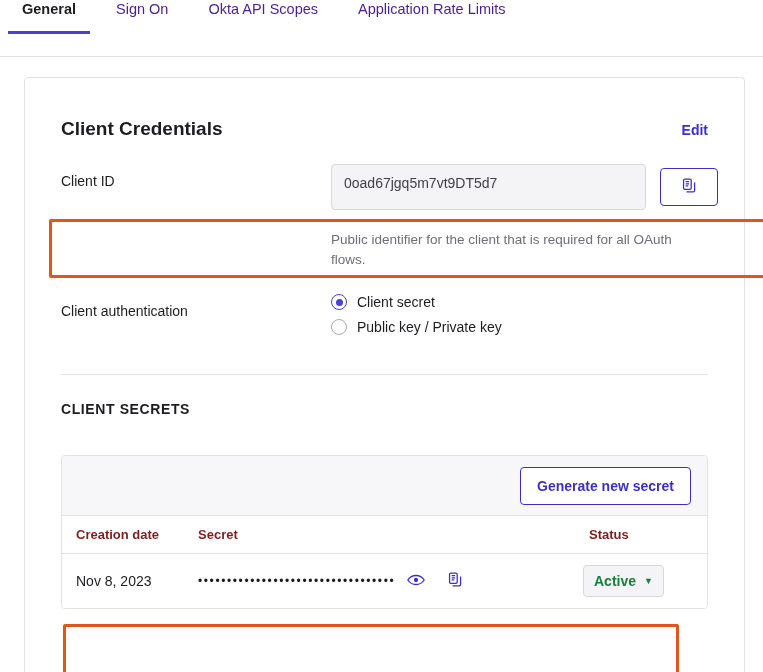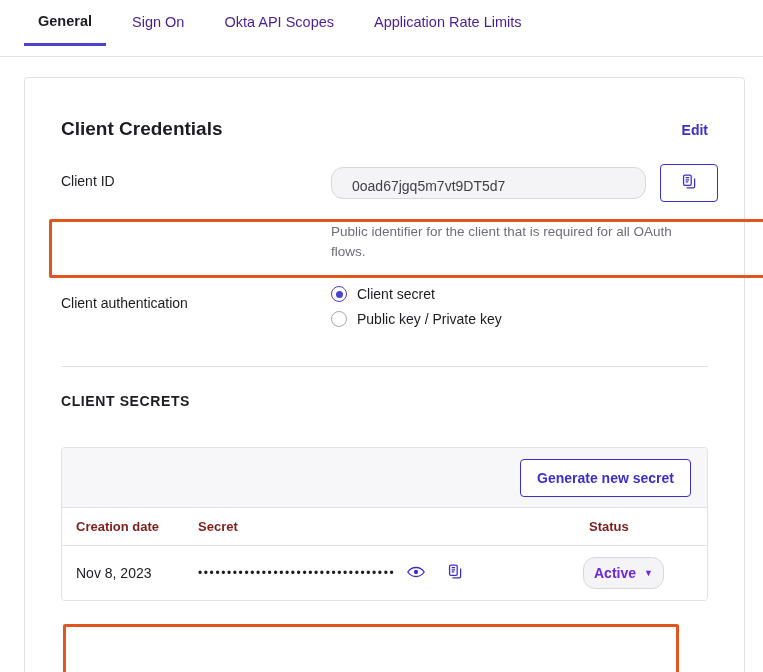--- a/index.html
+++ b/index.html
@@ -10,22 +10,22 @@
     font-family: "Liberation Sans", sans-serif;
     color: #1d1d21;
     overflow: hidden;
   }
 
   
   .tabbar {
     position: relative;
     height: 57px;
     display: flex;
-    align-items: center;
-    padding-left: 24px;
+    align-items: flex-start;
+    padding-left: 8px;
     border-bottom: 1px solid #e1e1e6;
     background: #ffffff;
   }
   .tab {
     font-size: 14.5px;
     color: #4c1d95;
     padding: 0 14px 14px 14px;
     margin-right: 12px;
     cursor: pointer;
     white-space: nowrap;
@@ -82,27 +82,27 @@
     line-height: 18px;
   }
   .row-body { flex: 1; }
 
   .clientid-line {
     display: flex;
     align-items: center;
   }
   .readonly-input {
     width: 315px;
-    height: 32px;
+    height: 46px;
     background: #f4f4f6;
     border: 1px solid #d7d7de;
-    border-radius: 12px;
+    border-radius: 4px;
     font-size: 14px;
     color: #3f3f46;
-    padding: 0 20px;
+    padding: 0 12px;
     line-height: 36px;
     overflow: hidden;
     white-space: nowrap;
   }
   .copy-btn {
     width: 58px;
     height: 38px;
     margin-left: 14px;
     border: 1px solid #3b2fc9;
     border-radius: 4px;
@@ -236,23 +236,23 @@
   }
   .icon-btn {
     cursor: pointer;
     display: inline-flex;
     align-items: center;
     margin-right: 22px;
   }
   .td-status { width: 110px; flex: 0 0 110px; }
   .status-pill {
     border: 1px solid #d7d7de;
-    border-radius: 12px;
+    border-radius: 4px;
     background: #f4f4f6;
-    color: #6d28d9;
+    color: #15803d;
     font-size: 14px;
     font-weight: bold;
     padding: 7px 10px;
     display: inline-flex;
     align-items: center;
     gap: 8px;
     cursor: pointer;
   }
   .caret { font-size: 9px; }
 

